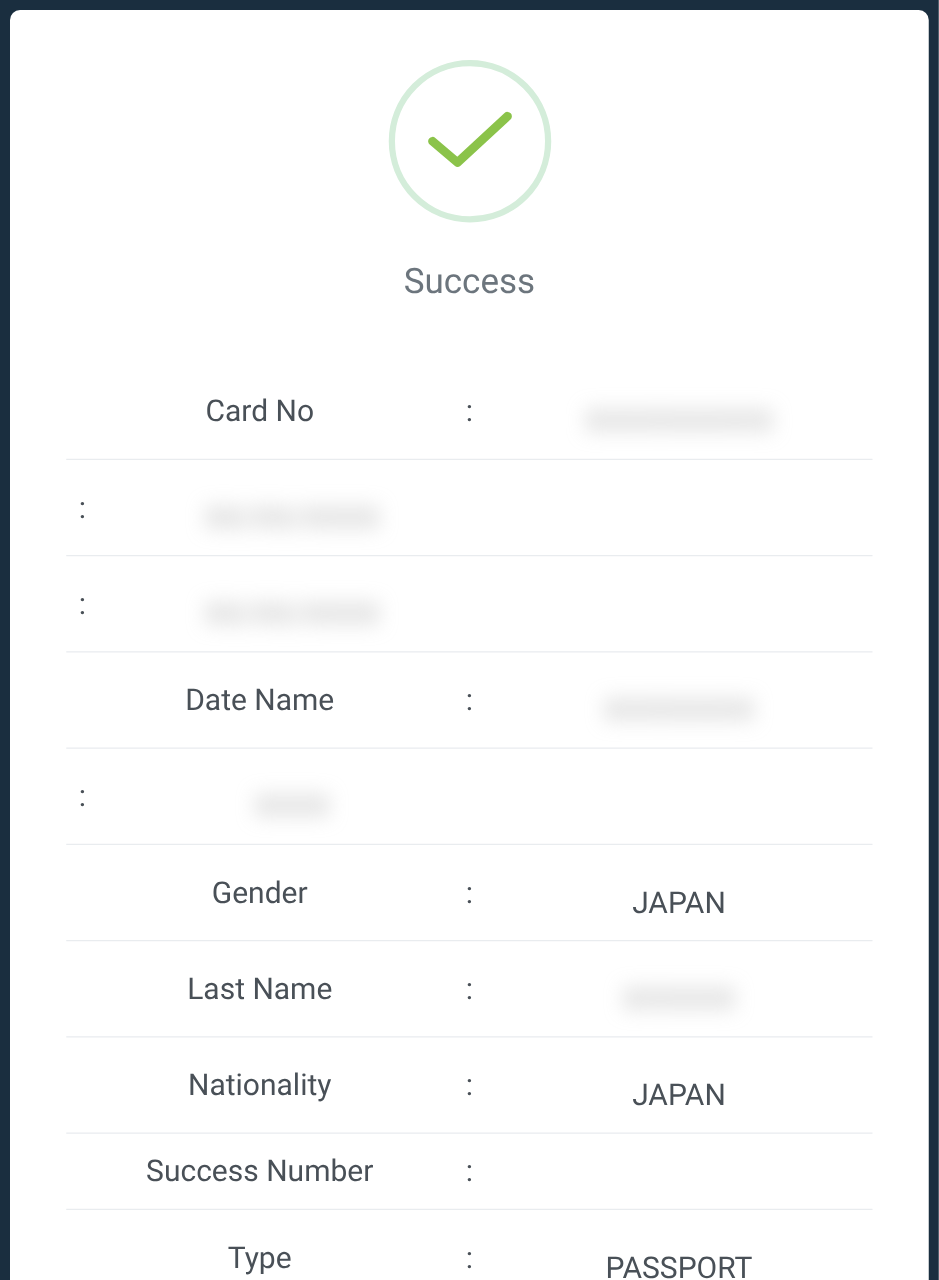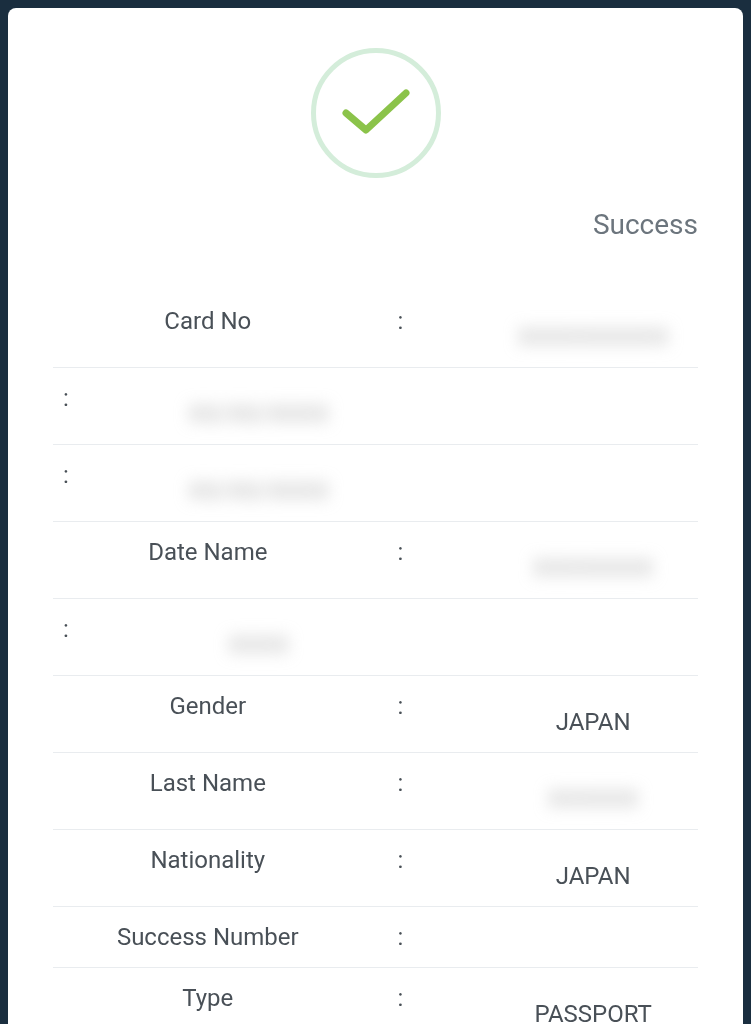--- a/index.html
+++ b/index.html
@@ -36,36 +36,36 @@
       border-radius: 50%;
       display: flex;
       align-items: center;
       justify-content: center;
     }
     .checkmark {
       width: 70px;
       height: 50px;
     }
     .title {
-      text-align: right;
+      text-align: center;
       font-size: 28px;
       color: #6c757d;
       font-weight: 400;
       margin-bottom: 50px;
     }
     .data-table {
       width: 100%;
     }
     .data-row {
       display: flex;
+      align-items: center;
       padding: 16px 0;
       border-bottom: 1px solid #e9ecef;
       font-size: 24px;
       color: #495057;
-      gap: 25px;
     }
     .data-row:last-child {
       border-bottom: none;
     }
     .label-cell {
       flex: 0 0 48%;
       text-align: center;
       font-weight: 400;
     }
     .colon-cell {

